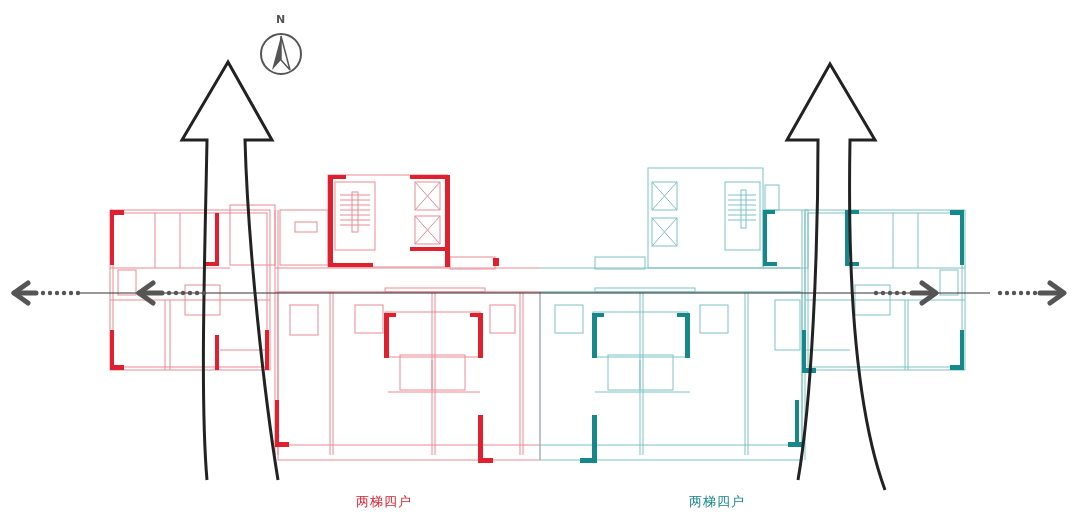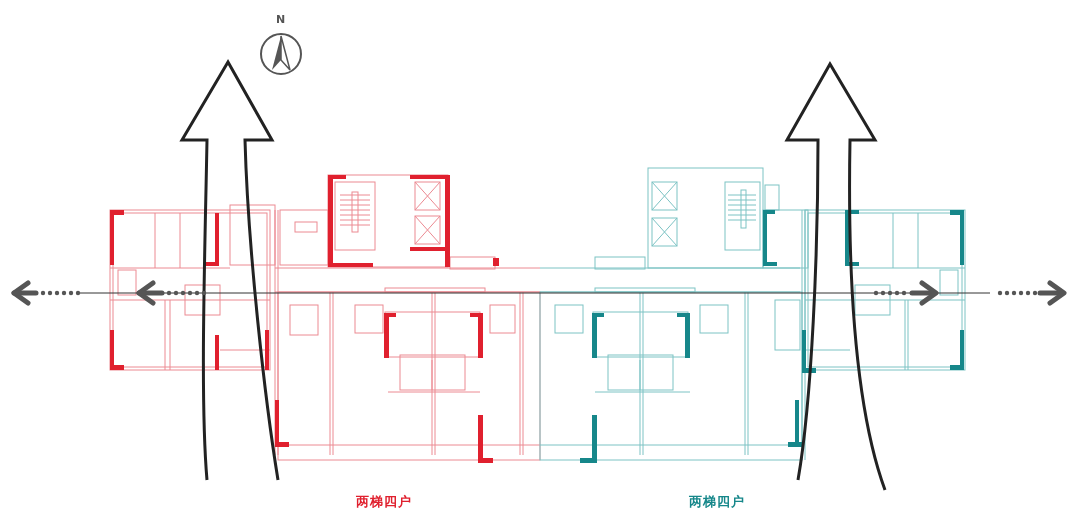--- a/index.html
+++ b/index.html
@@ -1,18 +1,18 @@
 <!DOCTYPE html>
 <html><head>
 <meta charset="utf-8">
 <style>
   html, body { margin:0; padding:0; background:#ffffff; }
   body { width:1080px; height:525px; position:relative; overflow:hidden; font-family:"DejaVu Sans", sans-serif; }
   #canvas { position:absolute; left:0; top:0; width:1080px; height:525px; }
-  .label { position:absolute; font-size:13px; letter-spacing:1px;font-weight:bold; }
+  .label { position:absolute; font-size:13px; letter-spacing:1px; }
   .compass-n { position:absolute; font-size:11px; color:#555; font-weight:bold; }
 </style>
 </head>
 <body>
 
 <div id="canvas">
 <svg width="1080" height="525" viewBox="0 0 1080 525" xmlns="http://www.w3.org/2000/svg">
 
   <g fill="none" stroke="#ec8a92" stroke-width="1">
 

